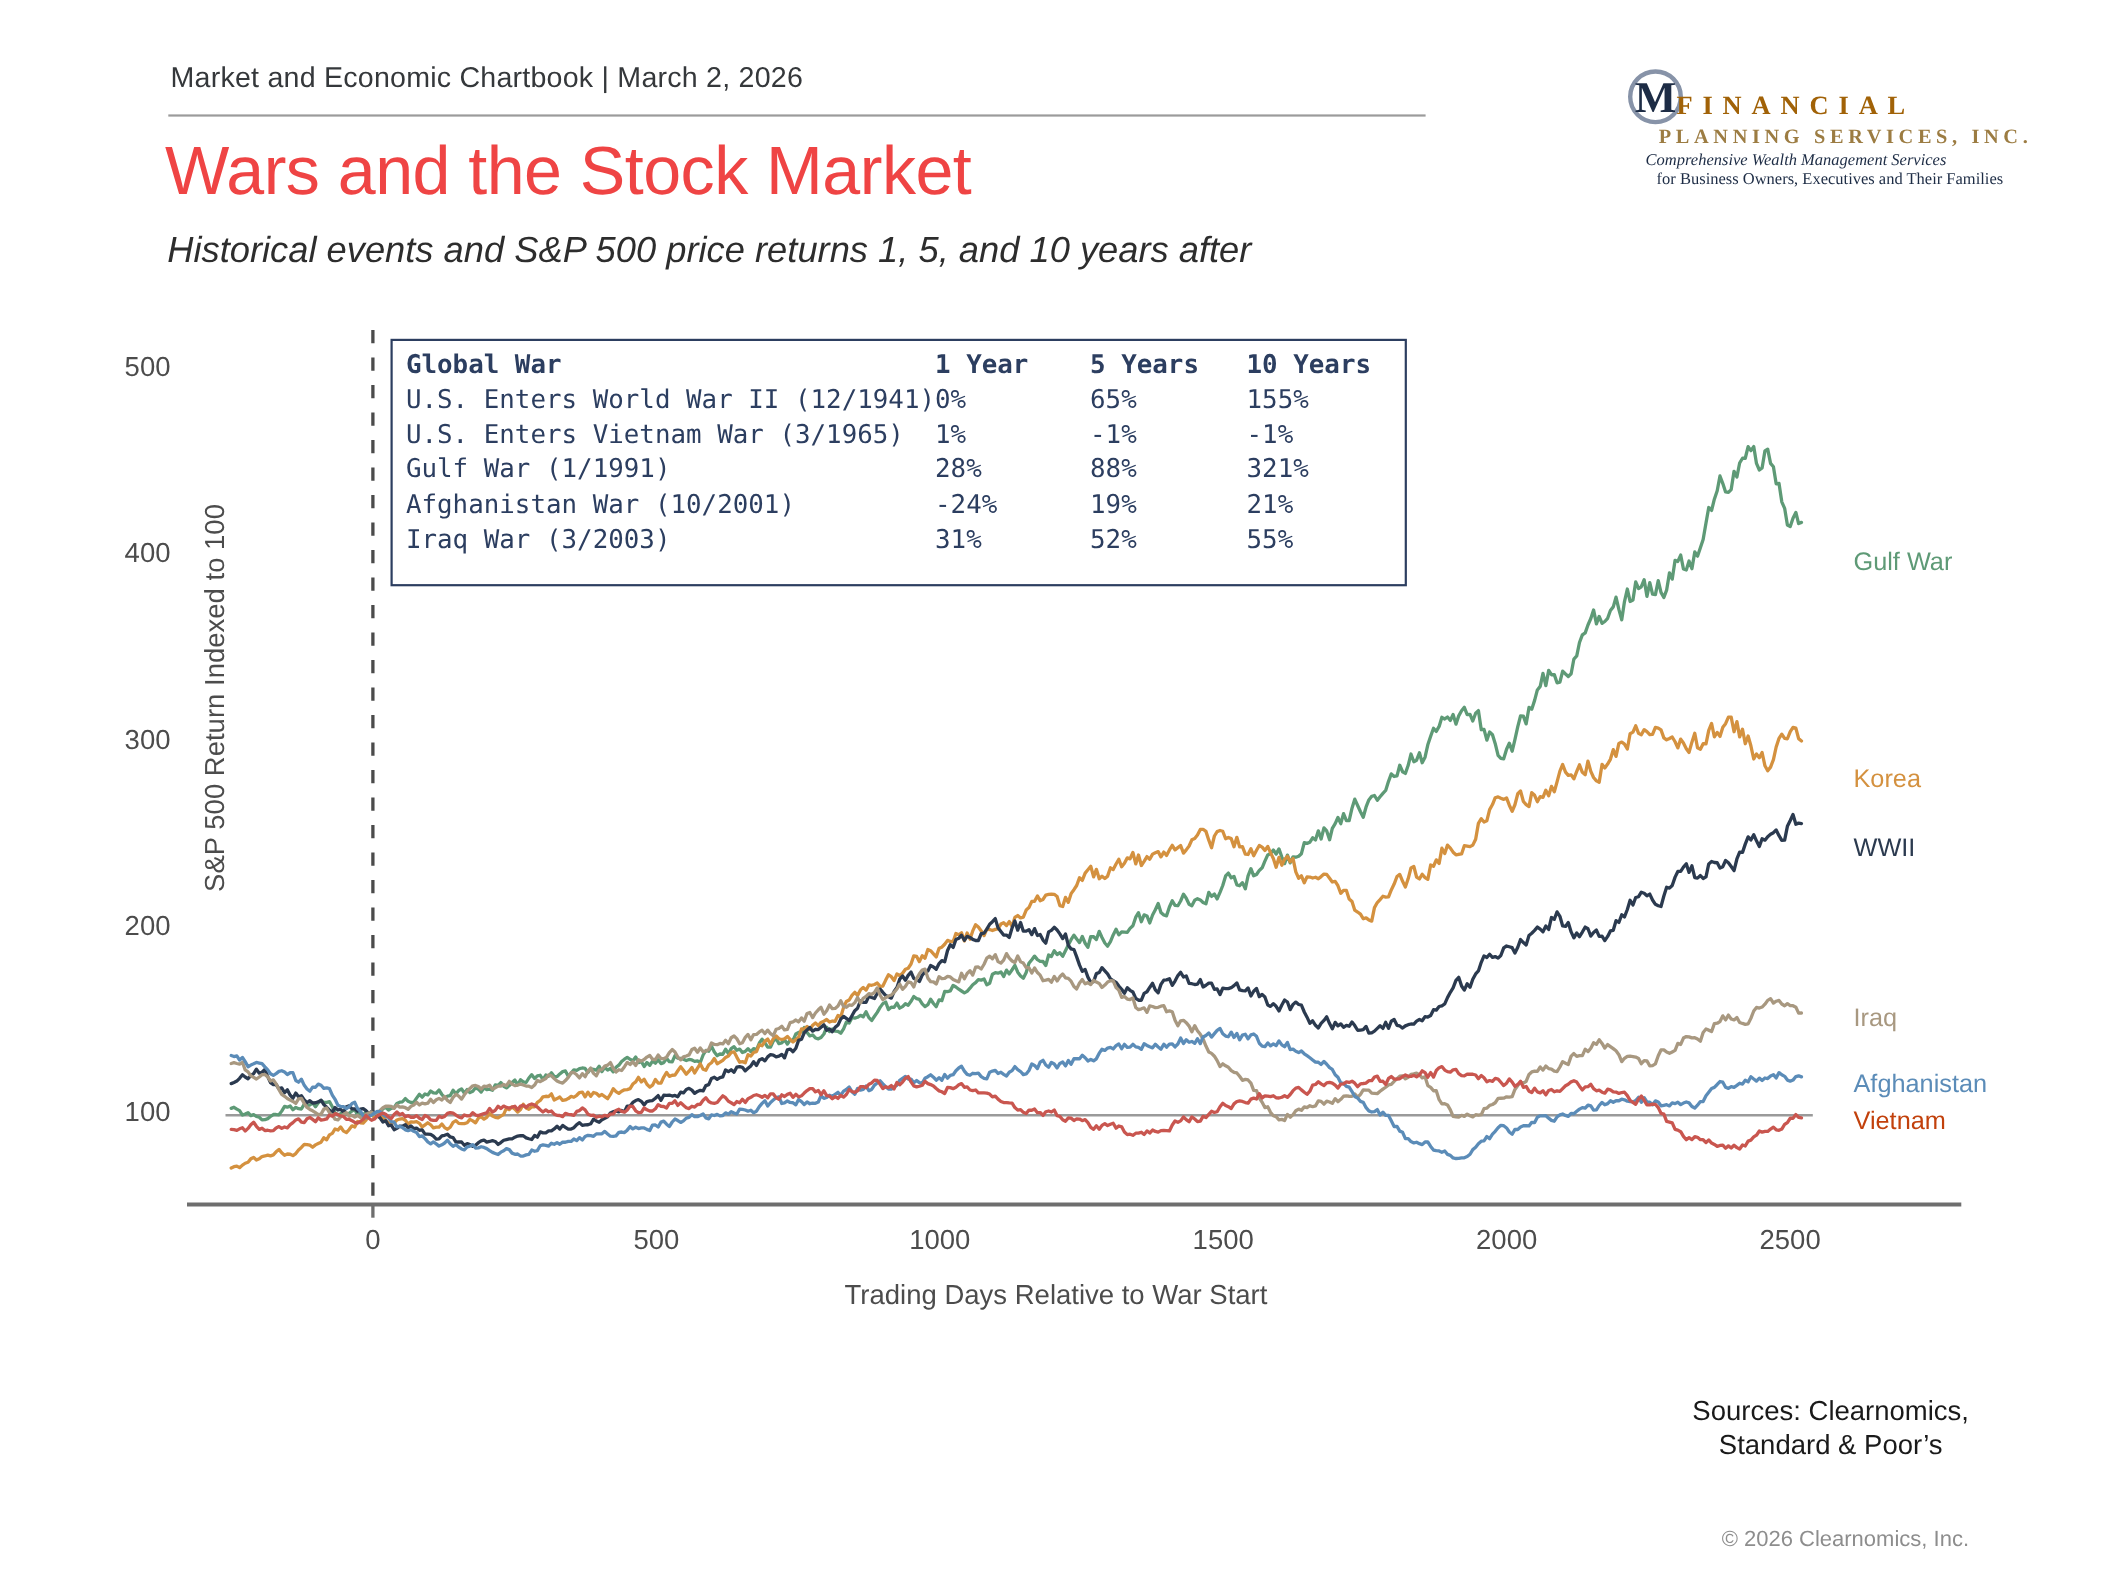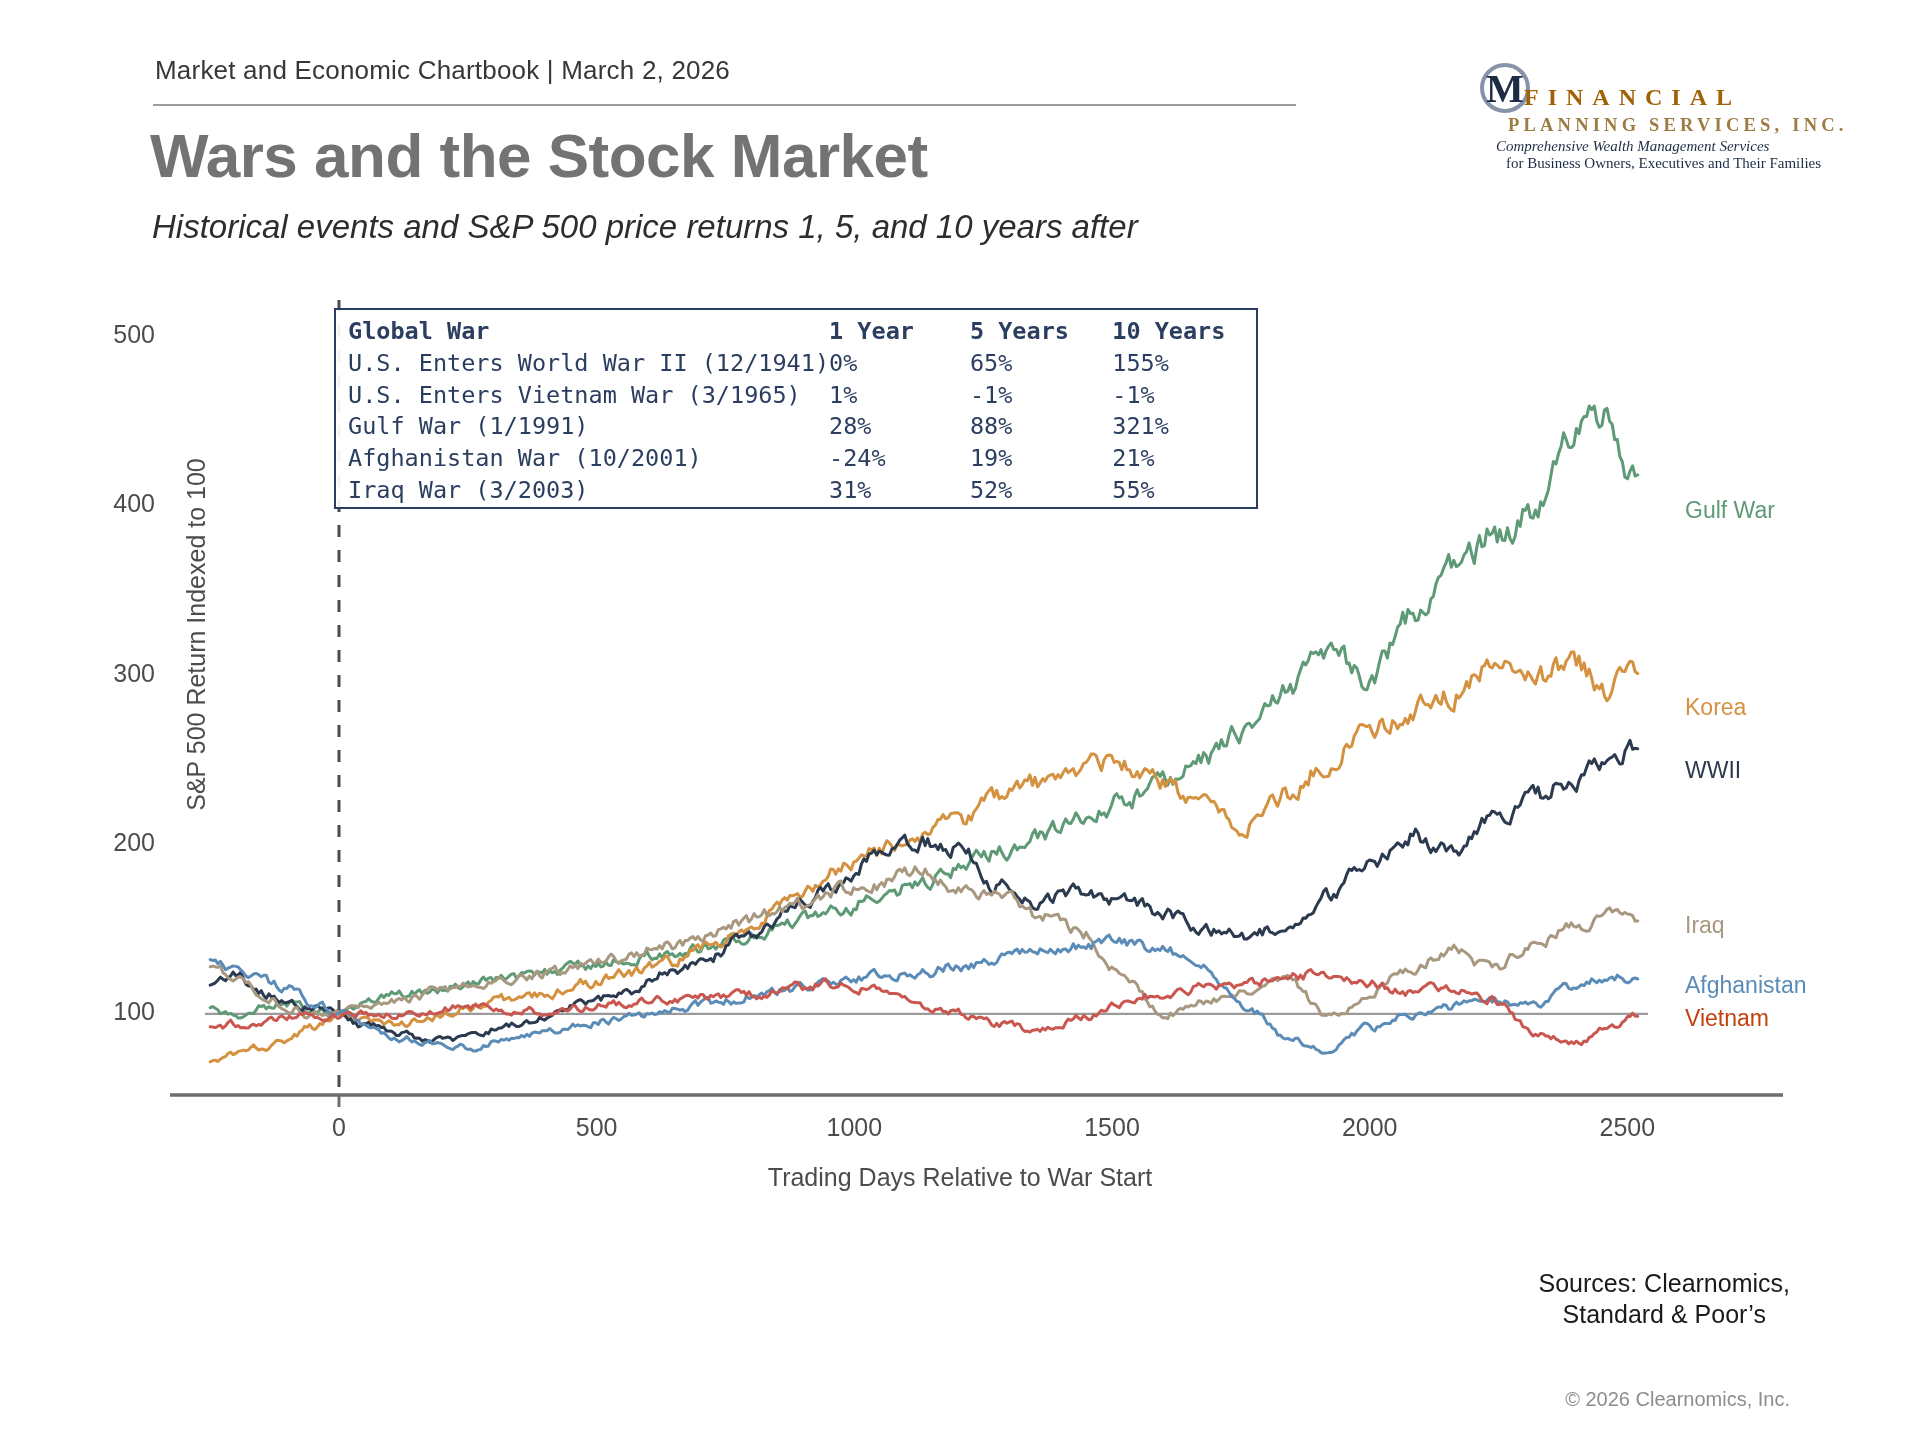--- a/index.html
+++ b/index.html
@@ -11,21 +11,21 @@
   
   #header-kicker{
     position:absolute;left:155px;top:55px;
     font-size:26px;color:#35383b;letter-spacing:.2px;white-space:nowrap;
   }
   #header-rule{
     position:absolute;left:153px;top:104px;width:1143px;height:2px;background:#9b9b9b;
   }
   #page-title{
     position:absolute;left:150px;top:120px;
-    font-size:62px;font-weight:700;color:#737373;letter-spacing:-.5px;white-space:nowrap;
+    font-size:62px;font-weight:400;color:#ef4444;letter-spacing:-.5px;white-space:nowrap;
   }
   #page-subtitle{
     position:absolute;left:152px;top:208px;
     font-size:33px;font-style:italic;color:#2d2d2d;white-space:nowrap;
   }
   
   #brand-logo{position:absolute;left:1472px;top:58px;width:300px;height:112px;}
   #logo-mark{position:absolute;left:4px;top:2px;width:62px;height:60px;}
   #logo-financial{
     position:absolute;left:52px;top:26px;
@@ -56,23 +56,23 @@
   }
   #x-axis-title{
     position:absolute;left:560px;top:1163px;width:800px;text-align:center;
     font-size:25px;color:#4c4c4c;
   }
   .ytick{position:absolute;font-size:25px;color:#4c4c4c;text-align:right;width:80px;}
   .xtick{position:absolute;font-size:25px;color:#4c4c4c;text-align:center;width:110px;}
   .serieslabel{position:absolute;font-size:23px;white-space:nowrap;}
   
   #stats-table{
-    position:absolute;left:334px;top:308px;width:920px;
+    position:absolute;left:355px;top:308px;width:920px;
     border:2px solid #2c3e60;background:rgba(255,255,255,.93);
-    padding:6px 0 0 0;
+    padding:6px 0 24px 0;
     font-family:"DejaVu Sans Mono","Liberation Mono",monospace;
     font-size:23.5px;color:#2c3e60;line-height:1.355;
   }
   #stats-table table{border-collapse:collapse;width:100%;}
   #stats-table td{padding:0;white-space:nowrap;}
   #stats-table td.c-war{padding-left:12px;width:52%;}
   #stats-table td.c-v{width:16%;}
   #stats-table tr.hdr td{font-weight:700;}
   
   #sources{

